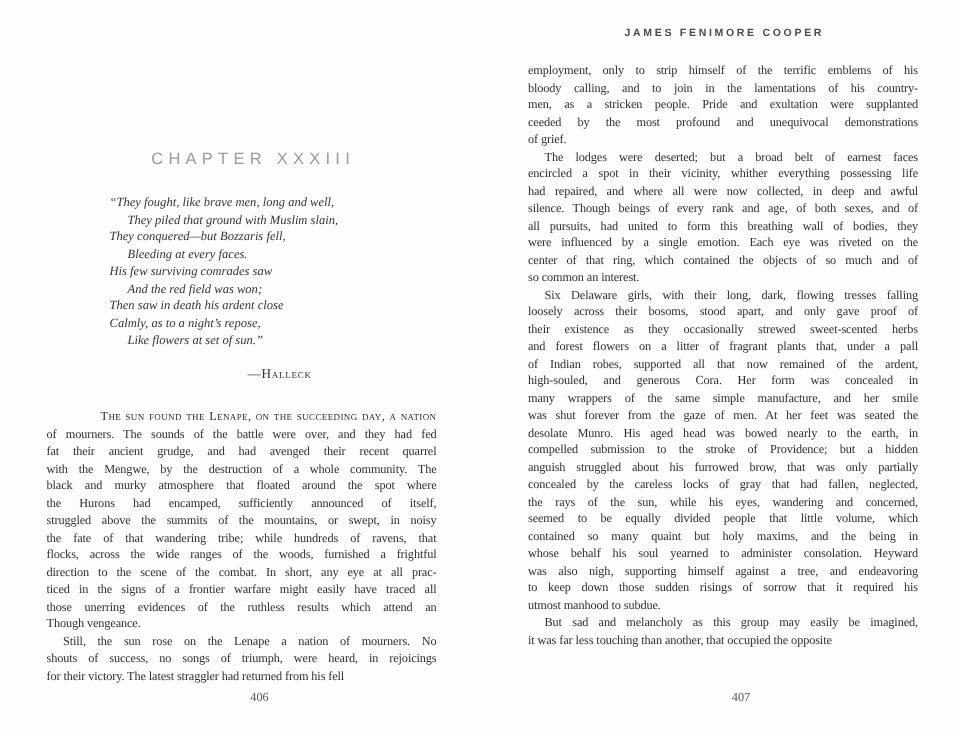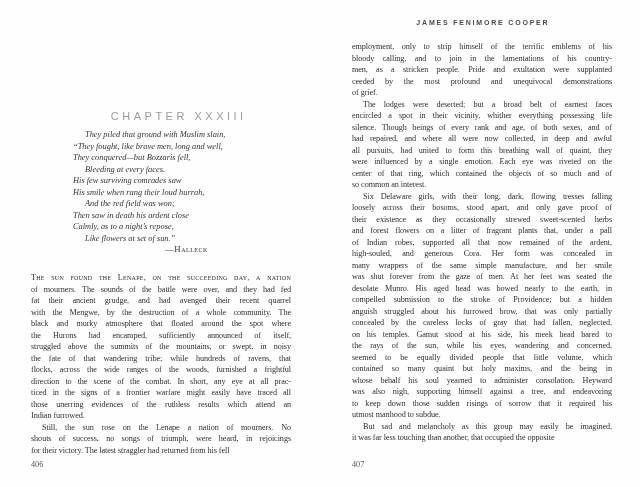--- a/index.html
+++ b/index.html
@@ -11,21 +11,21 @@
     font-family: "Liberation Serif", serif;
     color: #2f2f2f;
     overflow: hidden;
   }
   .page { position: absolute; top: 0; height: 100%; width: 260px; }
   .page.left  { left: 31px; }
   .page.right { left: 352px; }
 
   .chapter-title {
     position: absolute; top: 94px; left: 0; width: 100%;
-    margin: 16px; text-align: center;
+    margin: 6px; text-align: center;
     font-family: "Liberation Sans", sans-serif;
     font-weight: 400; font-size: 11px;
     letter-spacing: 3.5px; text-indent: 3.5px;
     color: #9b9b9b;
   }
 
   .poem {
     position: absolute; top: 129px; left: 42px; right: 0;
     font-style: italic; font-size: 8.4px; line-height: 11.5px;
     color: #333333;
@@ -48,51 +48,50 @@
   .page.right .body { top: 41px; }
 
   .line {
     height: 11.5px;
     text-align: justify;
     text-align-last: justify;
     overflow: visible;
   }
   .line.last   { text-align-last: left; }
   .line.indent { text-indent: 11px; }
-  .line.smallcaps { font-variant: small-caps; letter-spacing: 0.25px; }
+  .line.smallcaps { font-variant: small-caps; letter-spacing: 0.25px; margin-left: 36px; }
 
   .running-header {
     position: absolute; top: 19px; left: 0; width: 100%;
     text-align: center;
     font-family: "Liberation Sans", sans-serif;
     font-size: 7px; font-weight: 700;
     letter-spacing: 1.8px; text-indent: 1.8px;
     color: #4a4a4a;
   }
 
   .pageno {
-    position: absolute; top: 460px; left: 0; width: 100%;
-    font-size: 8.2px; color: #555555;
+    position: absolute; top: 460px; left: 12px; width: 100%;
+    text-align: center; font-size: 8.2px; color: #555555;
   }
 </style>
 </head>
 <body>
 
 <div class="spread">
 
   <section class="page left">
     <h2 class="chapter-title">CHAPTER XXXIII</h2>
 
     <div class="poem">
+        <div class="poem-line">“They fought, like brave men, long and well,</div>
         <div class="poem-line pindent">They piled that ground with Muslim slain,</div>
-        <div class="poem-line">“They fought, like brave men, long and well,</div>
         <div class="poem-line">They conquered—but Bozzaris fell,</div>
         <div class="poem-line pindent">Bleeding at every faces.</div>
         <div class="poem-line">His few surviving comrades saw</div>
-        <div class="poem-line">His smile when rang their loud hurrah,</div>
         <div class="poem-line pindent">And the red field was won;</div>
         <div class="poem-line">Then saw in death his ardent close</div>
         <div class="poem-line">Calmly, as to a night’s repose,</div>
         <div class="poem-line pindent">Like flowers at set of sun.”</div>
       </div>
 
     <div class="attribution">—Halleck</div>
 
     <div class="body">
         <div class="para">
@@ -101,21 +100,21 @@
           <div class="line">fat their ancient grudge, and had avenged their recent quarrel</div>
           <div class="line">with the Mengwe, by the destruction of a whole community. The</div>
           <div class="line">black and murky atmosphere that floated around the spot where</div>
           <div class="line">the Hurons had encamped, sufficiently announced of itself,</div>
           <div class="line">struggled above the summits of the mountains, or swept, in noisy</div>
           <div class="line">the fate of that wandering tribe; while hundreds of ravens, that</div>
           <div class="line">flocks, across the wide ranges of the woods, furnished a frightful</div>
           <div class="line">direction to the scene of the combat. In short, any eye at all prac-</div>
           <div class="line">ticed in the signs of a frontier warfare might easily have traced all</div>
           <div class="line">those unerring evidences of the ruthless results which attend an</div>
-          <div class="line last">Indian furrowed.</div>
+          <div class="line last">Though vengeance.</div>
         </div>
         <div class="para">
           <div class="line indent">Still, the sun rose on the Lenape a nation of mourners. No</div>
           <div class="line">shouts of success, no songs of triumph, were heard, in rejoicings</div>
           <div class="line last">for their victory. The latest straggler had returned from his fell</div>
         </div>
       </div>
 
     <div class="pageno">406</div>
   </section>
@@ -127,41 +126,40 @@
         <div class="para">
           <div class="line">employment, only to strip himself of the terrific emblems of his</div>
           <div class="line">bloody calling, and to join in the lamentations of his country-</div>
           <div class="line">men, as a stricken people. Pride and exultation were supplanted</div>
           <div class="line">ceeded by the most profound and unequivocal demonstrations</div>
           <div class="line last">of grief.</div>
         </div>
         <div class="para">
           <div class="line indent">The lodges were deserted; but a broad belt of earnest faces</div>
           <div class="line">encircled a spot in their vicinity, whither everything possessing life</div>
+          <div class="line">had repaired, and where all were now collected, in deep and awful</div>
           <div class="line">silence. Though beings of every rank and age, of both sexes, and of</div>
-          <div class="line">had repaired, and where all were now collected, in deep and awful</div>
-          <div class="line">all pursuits, had united to form this breathing wall of quaint, they</div>
+          <div class="line">all pursuits, had united to form this breathing wall of bodies, they</div>
           <div class="line">were influenced by a single emotion. Each eye was riveted on the</div>
           <div class="line">center of that ring, which contained the objects of so much and of</div>
           <div class="line last">so common an interest.</div>
         </div>
         <div class="para">
           <div class="line indent">Six Delaware girls, with their long, dark, flowing tresses falling</div>
           <div class="line">loosely across their bosoms, stood apart, and only gave proof of</div>
           <div class="line">their existence as they occasionally strewed sweet-scented herbs</div>
           <div class="line">and forest flowers on a litter of fragrant plants that, under a pall</div>
           <div class="line">of Indian robes, supported all that now remained of the ardent,</div>
           <div class="line">high-souled, and generous Cora. Her form was concealed in</div>
           <div class="line">many wrappers of the same simple manufacture, and her smile</div>
           <div class="line">was shut forever from the gaze of men. At her feet was seated the</div>
           <div class="line">desolate Munro. His aged head was bowed nearly to the earth, in</div>
           <div class="line">compelled submission to the stroke of Providence; but a hidden</div>
           <div class="line">anguish struggled about his furrowed brow, that was only partially</div>
           <div class="line">concealed by the careless locks of gray that had fallen, neglected,</div>
-          <div class="line">on his temples. Gamut stood at his side, his meek head bared to</div>
           <div class="line">the rays of the sun, while his eyes, wandering and concerned,</div>
           <div class="line">seemed to be equally divided people that little volume, which</div>
           <div class="line">contained so many quaint but holy maxims, and the being in</div>
           <div class="line">whose behalf his soul yearned to administer consolation. Heyward</div>
           <div class="line">was also nigh, supporting himself against a tree, and endeavoring</div>
           <div class="line">to keep down those sudden risings of sorrow that it required his</div>
           <div class="line last">utmost manhood to subdue.</div>
         </div>
         <div class="para">
           <div class="line indent">But sad and melancholy as this group may easily be imagined,</div>

